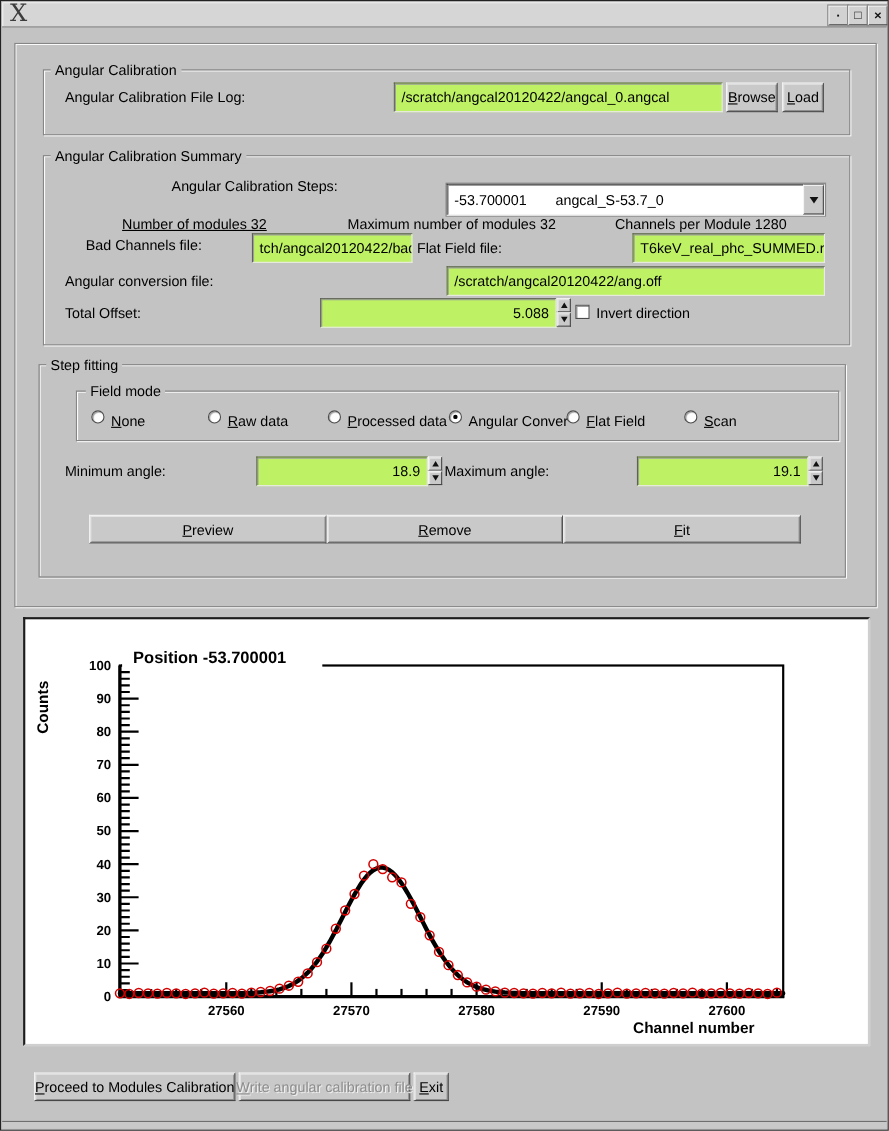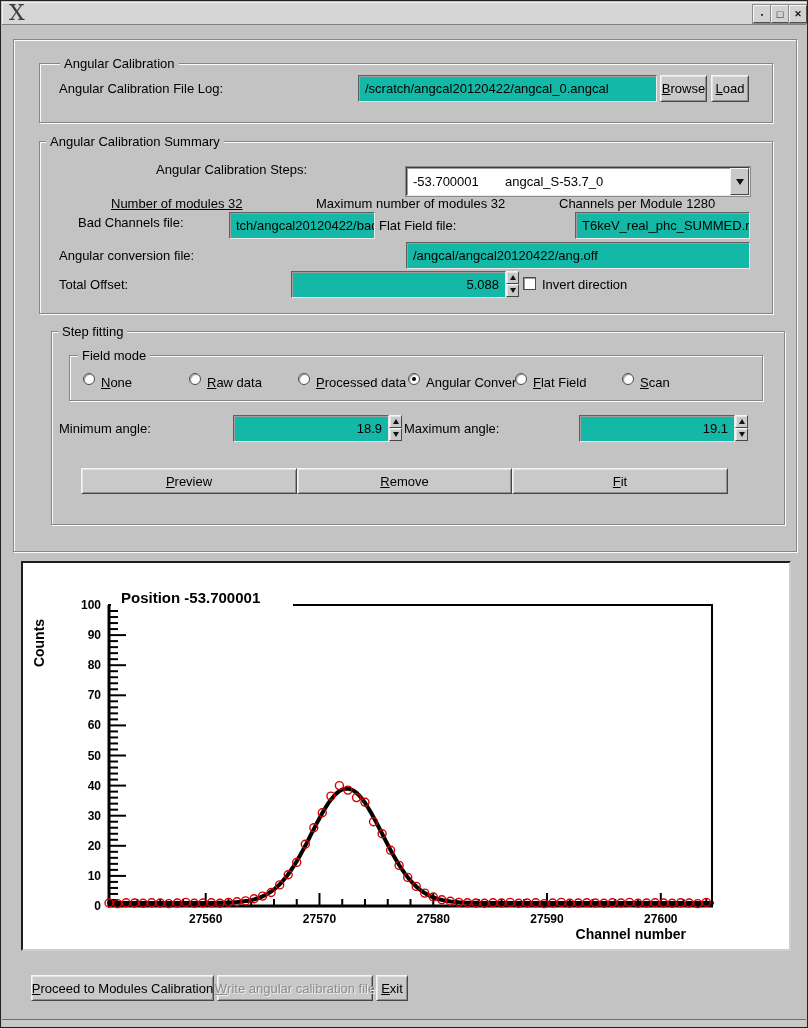--- a/index.html
+++ b/index.html
@@ -16,21 +16,21 @@
     border:1px solid;border-color:#f6f6f6 #505050 #505050 #f6f6f6;outline:1px solid #8a8a8a;
     display:flex;align-items:center;justify-content:center;font-size:9px;line-height:1;font-weight:bold;color:#111;}
   
   .etched{position:absolute;border:1px solid #868686;box-shadow:inset 1px 1px 0 #fbfbfb,1px 1px 0 #fbfbfb;}
   .gtitle{position:absolute;top:-8px;background:#c3c3c3;padding:0 4px;white-space:nowrap;}
   .lbl{position:absolute;white-space:nowrap;}
   .btn{position:absolute;background:#c9c9c9;border:1px solid;border-color:#f4f4f4 #474747 #474747 #f4f4f4;
     box-shadow:inset 1px 1px 0 #e4e4e4,inset -1px -1px 0 #8f8f8f;
     display:flex;align-items:center;justify-content:center;white-space:nowrap;box-sizing:border-box;cursor:default;}
   .btn.disabled{color:#8d8d8d;text-shadow:1px 1px 0 #eee;}
-  .field{position:absolute;background:#14b8a6;border:1px solid;border-color:#5f5f5f #e9e9e9 #e9e9e9 #5f5f5f;
+  .field{position:absolute;background:#bef264;border:1px solid;border-color:#5f5f5f #e9e9e9 #e9e9e9 #5f5f5f;
     box-shadow:inset 1px 1px 0 #9d9d9d;box-sizing:border-box;
     display:flex;align-items:center;padding:0 6px;white-space:nowrap;overflow:hidden;text-align:center;}
   .field.num{justify-content:flex-end;}
   .spincol{position:absolute;display:flex;flex-direction:column;}
   .spinbtn{width:13px;height:13px;background:#c9c9c9;border:1px solid;border-color:#f4f4f4 #474747 #474747 #f4f4f4;
     box-shadow:inset 1px 1px 0 #e4e4e4;display:flex;align-items:center;justify-content:center;box-sizing:border-box;}
   .tri-up{width:0;height:0;border-left:3px solid transparent;border-right:3px solid transparent;border-bottom:5px solid #111;}
   .tri-down{width:0;height:0;border-left:3px solid transparent;border-right:3px solid transparent;border-top:5px solid #111;}
   .tri-down-lg{width:0;height:0;border-left:4px solid transparent;border-right:4px solid transparent;border-top:6px solid #111;}
   .radio{position:absolute;width:12px;height:12px;border-radius:50%;background:#fdfdfd;
@@ -63,21 +63,21 @@
         <span style="font-size:11px;">□</span>
       </span>
     <span class="winbtn" style="left:787px;">
         <span>✕</span>
       </span>
   </div>
 
   <div class="etched" style="left:12px;top:38px;width:782px;height:511px;"></div>
 
   <div class="etched" style="left:38px;top:62px;width:732px;height:58px;">
-    <span class="gtitle" style="left:20px;">Angular Calibration</span>
+    <span class="gtitle" style="left:6px;">Angular Calibration</span>
   </div>
   <span class="lbl" style="left:58px;top:80px;">Angular Calibration File Log:</span>
   <div class="field" style="left:357px;top:74px;width:299px;height:27px;">/scratch/angcal20120422/angcal_0.angcal</div>
   <div class="btn" style="left:659px;top:74px;width:47px;height:27px;"><u>B</u>rowse</div>
   <div class="btn" style="left:710px;top:74px;width:38px;height:27px;"><u>L</u>oad</div>
 
   <div class="etched" style="left:38px;top:140px;width:732px;height:171px;">
     <span class="gtitle" style="left:6px;">Angular Calibration Summary</span>
   </div>
   <span class="lbl" style="left:155px;top:161px;">Angular Calibration Steps:</span>
@@ -89,35 +89,35 @@
       </span>
   </div>
   <span class="lbl" style="left:110px;top:195px;text-decoration:underline;">Number of modules 32</span>
   <span class="lbl" style="left:315px;top:195px;">Maximum number of modules 32</span>
   <span class="lbl" style="left:558px;top:195px;">Channels per Module 1280</span>
   <span class="lbl" style="left:58px;top:214px;margin-left:19px;">Bad Channels file:</span>
   <div class="field" style="left:228px;top:211px;width:146px;height:27px;">tch/angcal20120422/bad.chan</div>
   <span class="lbl" style="left:378px;top:217px;">Flat Field file:</span>
   <div class="field" style="left:574px;top:211px;width:175px;height:27px;">T6keV_real_phc_SUMMED.raw</div>
   <span class="lbl" style="left:58px;top:247px;">Angular conversion file:</span>
-  <div class="field" style="left:405px;top:241px;width:344px;height:27px;">/angcal/angcal20120422/ang.off</div>
+  <div class="field" style="left:405px;top:241px;width:344px;height:27px;">/scratch/angcal20120422/ang.off</div>
   <span class="lbl" style="left:58px;top:276px;">Total Offset:</span>
   <div class="field num" style="left:290px;top:270px;width:215px;height:27px;">5.088</div>
   <div class="spincol" style="left:505px;top:270px;">
     <span class="spinbtn">
         <span class="tri-up"></span>
       </span>
     <span class="spinbtn">
         <span class="tri-down"></span>
       </span>
   </div>
   <span class="cb" style="left:522px;top:276px;"></span>
   <span class="lbl" style="left:541px;top:276px;">Invert direction</span>
 
-  <div class="etched" style="left:50px;top:330px;width:732px;height:192px;">
+  <div class="etched" style="left:34px;top:330px;width:732px;height:192px;">
     <span class="gtitle" style="left:6px;">Step fitting</span>
   </div>
   <div class="etched" style="left:68px;top:354px;width:692px;height:44px;">
     <span class="gtitle" style="left:8px;">Field mode</span>
   </div>
   <span class="radio" style="left:82px;top:372px;"></span>
   <span class="lbl" style="left:100px;top:374px;"><u>N</u>one</span>
   <span class="radio" style="left:188px;top:372px;"></span>
   <span class="lbl" style="left:206px;top:374px;"><u>R</u>aw data</span>
   <span class="radio" style="left:297px;top:372px;"></span>

